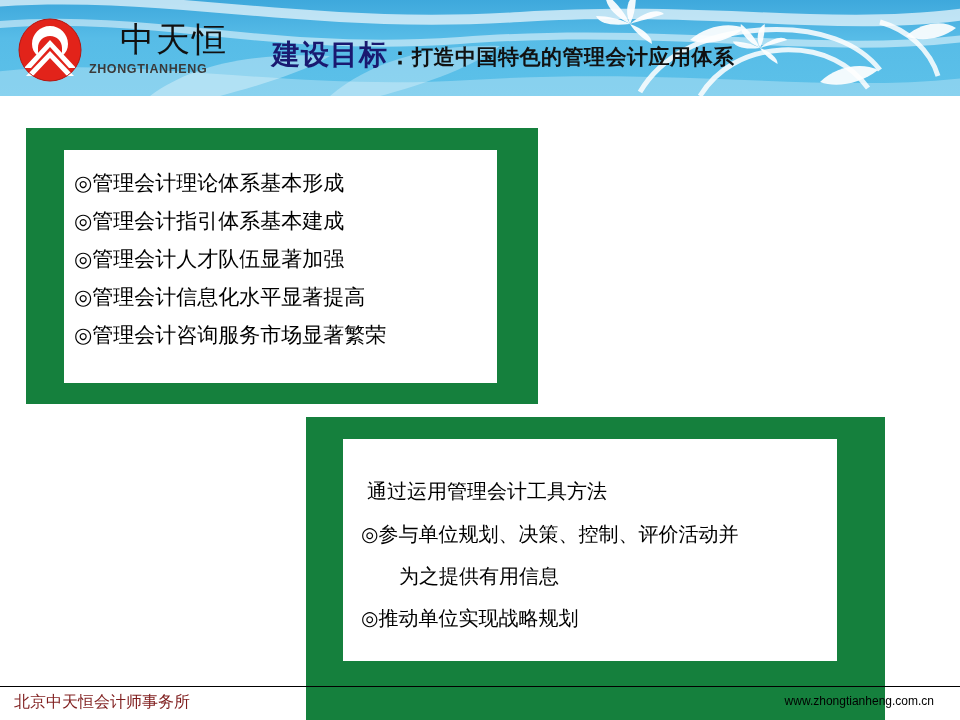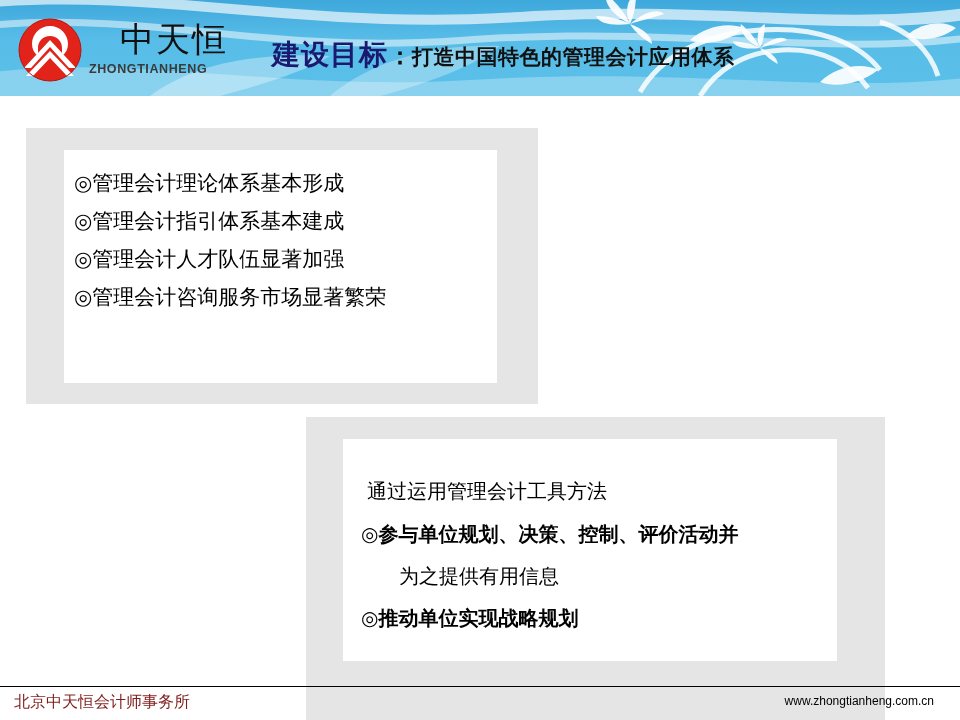--- a/index.html
+++ b/index.html
@@ -86,21 +86,21 @@
     font-size: 21px;
     font-weight: 700;
     color: #111111;
     font-family: "DejaVu Sans", "Liberation Sans", sans-serif;
     letter-spacing: 0.5px;
   }
 
   
   .panel {
     position: absolute;
-    background: #e5e5e5;
+    background: #15803d;
     box-sizing: border-box;
   }
   .panel-inner {
     position: absolute;
     background: #ffffff;
     box-sizing: border-box;
     overflow: hidden;
   }
 
   #panel-goals      { left: 26px;  top: 128px; width: 512px; height: 276px; }
@@ -134,21 +134,20 @@
     font-family: "DejaVu Sans", "Liberation Sans", sans-serif;
     white-space: nowrap;
     padding-left: 6px;
   }
   .method-item {
     font-size: 20px;
     line-height: 42px;
     color: #000000;
     font-family: "DejaVu Sans", "Liberation Sans", sans-serif;
     white-space: nowrap;
-    font-weight: bold;
   }
   .method-cont {
     font-size: 20px;
     line-height: 42px;
     color: #000000;
     font-family: Liberation Serif, serif;
     white-space: nowrap;
     padding-left: 38px;
   }
 
@@ -244,20 +243,21 @@
     <span class="t-main">建设目标</span><span class="t-colon">：</span><span class="t-sub">打造中国特色的管理会计应用体系</span>
   </div>
 </div>
 
 <div class="panel" id="panel-goals">
   <div class="panel-inner" id="panel-goals-in">
     <div class="goal-list">
       <div class="goal-item">◎管理会计理论体系基本形成</div>
       <div class="goal-item">◎管理会计指引体系基本建成</div>
       <div class="goal-item">◎管理会计人才队伍显著加强</div>
+      <div class="goal-item">◎管理会计信息化水平显著提高</div>
       <div class="goal-item">◎管理会计咨询服务市场显著繁荣</div>
     </div>
   </div>
 </div>
 
 <div class="panel" id="panel-methods">
   <div class="panel-inner" id="panel-methods-in">
     <div class="method-block">
       <div class="method-lead">通过运用管理会计工具方法</div>
       <div class="method-item">◎参与单位规划、决策、控制、评价活动并</div>

